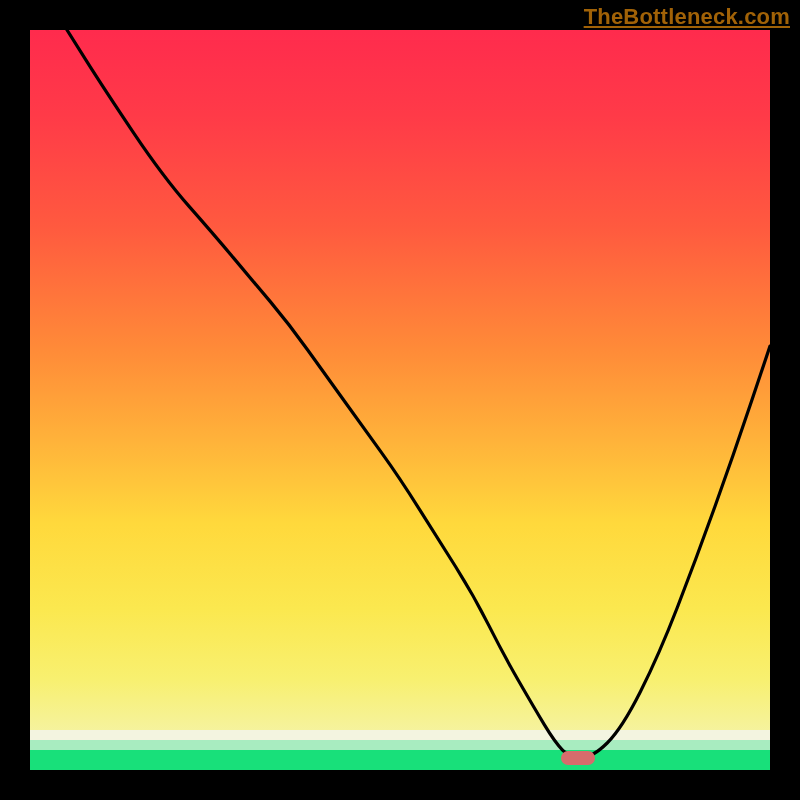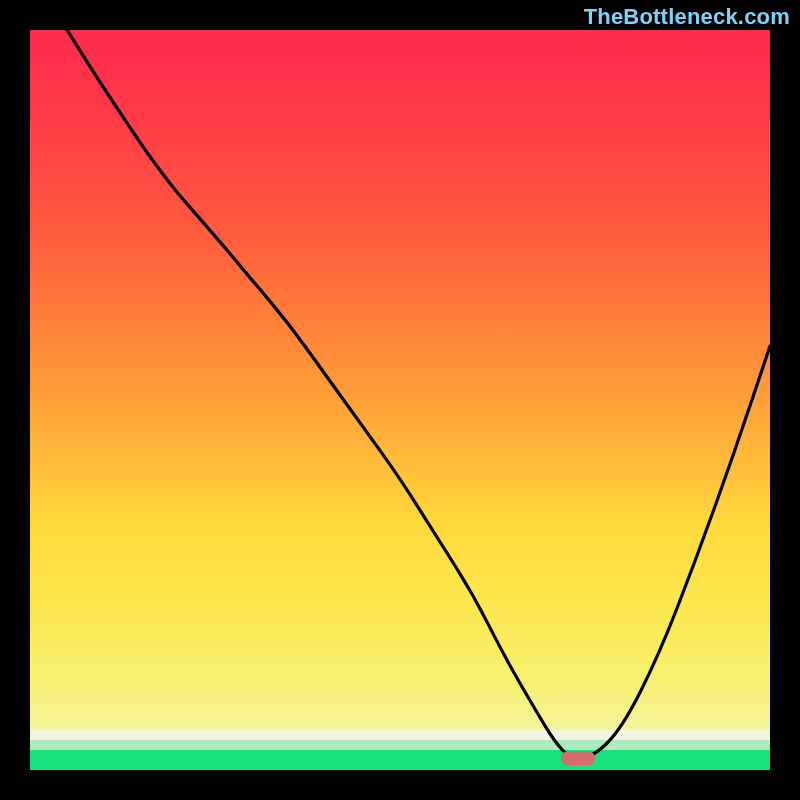--- a/index.html
+++ b/index.html
@@ -16,25 +16,26 @@
     left: 0;
     top: 0;
     width: 800px;
     height: 800px;
     background: #000;
   }
   .watermark {
     position: absolute;
     top: 4px;
     right: 10px;
-    color: #7dd3fc;
+    color: #a16207;
     font-size: 22px;
     font-weight: 600;
     letter-spacing: 0.2px;
     user-select: none;
+    text-decoration: underline;
   }
   .plot-area {
     position: absolute;
     left: 30px;
     top: 30px;
     width: 740px;
     height: 740px;
     overflow: hidden;
   }
   

